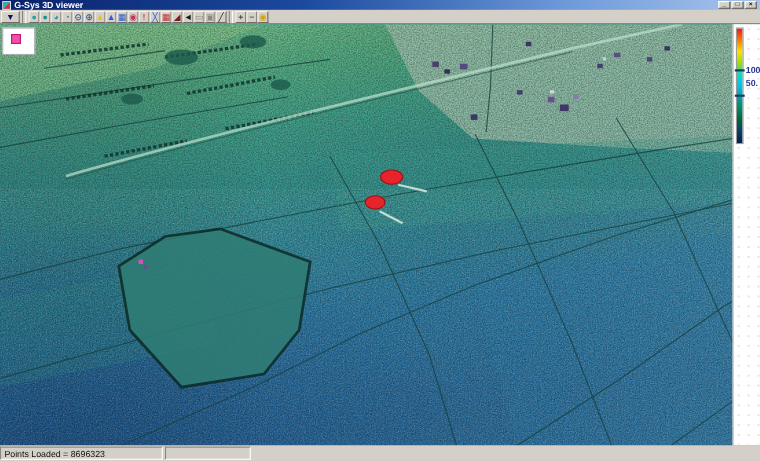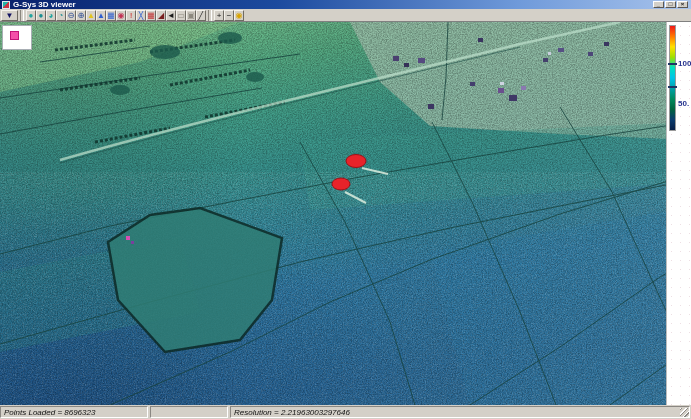--- a/index.html
+++ b/index.html
@@ -43,21 +43,21 @@
   .legend{position:absolute;right:0;top:22px;width:25px;height:383px;background:#fff;
     border-left:1px solid #bdbdbd;box-sizing:border-box;
     background-image:radial-gradient(circle,#eddfe4 0.7px,transparent 0.8px);
     background-size:9px 9px;}
   .legend-bar{position:absolute;left:2px;top:3px;width:7px;height:106px;border:1px solid #9a9a9a;box-sizing:border-box;}
   .legend-tick{position:absolute;left:1px;width:9px;height:2px;background:#1d3564;}
   .legend-label{position:absolute;left:11px;font-size:8px;font-weight:bold;color:#27348f;line-height:8px;white-space:nowrap;}
 
   
   .statusbar{position:absolute;left:0;bottom:0;width:691px;height:14px;background:#d4d0c8;
-    display:flex;gap:2px;align-items:stretch;padding:1px 1px 1px 0;box-sizing:border-box;font-size:8px;font-style:italic;}
+    display:flex;gap:2px;align-items:stretch;padding:1px 1px 1px 0;box-sizing:border-box;font-size:8px;}
   .panel{border:1px solid;border-color:#8a8782 #ffffff #ffffff #8a8782;box-sizing:border-box;
     padding:1px 3px 0 3px;color:#111;white-space:nowrap;overflow:hidden;line-height:9px;}
   .p1{width:148px;flex:0 0 auto;}
   .p2{width:184px;flex:0 0 auto;}
   .p3{width:78px;flex:0 0 auto;}
   .p4{flex:1 1 auto;position:relative;}
   .grip{position:absolute;right:0;bottom:0;width:9px;height:9px;
     background:repeating-linear-gradient(135deg,#fff 0 1px,#8a8782 1px 2px,transparent 2px 4px);}
 </style>
 </head>
@@ -215,25 +215,21 @@
     <div class="inset">
       <div class="inset-swatch" style="background: rgb(244, 79, 168);"></div>
     </div>
   </div>
 
   <div class="legend">
     <div class="legend-bar" id="legend-bar" style="background: linear-gradient(rgb(240, 24, 24), rgb(255, 120, 0), rgb(255, 224, 0), rgb(159, 224, 0), rgb(0, 224, 192), rgb(0, 196, 232), rgb(0, 160, 168), rgb(0, 138, 94), rgb(0, 99, 62), rgb(10, 60, 110), rgb(7, 31, 70));"></div>
     <div class="legend-tick" style="top:41px;"></div>
     <div class="legend-label" style="top:38px;">100.</div>
     <div class="legend-tick" style="top:64px;"></div>
-    <div class="legend-label" style="top:78px;">50.</div>
+    <div class="legend-label" style="top:50px;">50.</div>
   </div>
 
   <div class="statusbar">
     <div class="panel p1">Points Loaded = 8696323</div>
     <div class="panel p3"></div>
-    <div class="panel p4">
-      <span>Resolution = 2.21963003297646</span>
-      <div class="grip"></div>
-    </div>
   </div>
 
 </div>
 
 </body></html>

